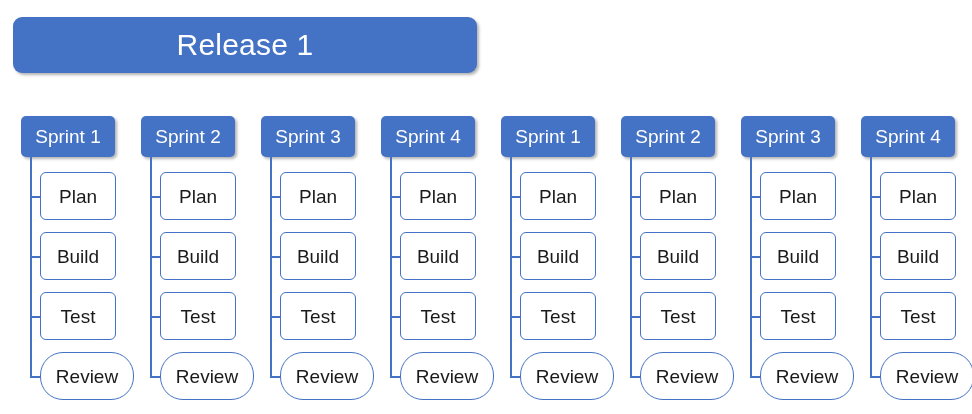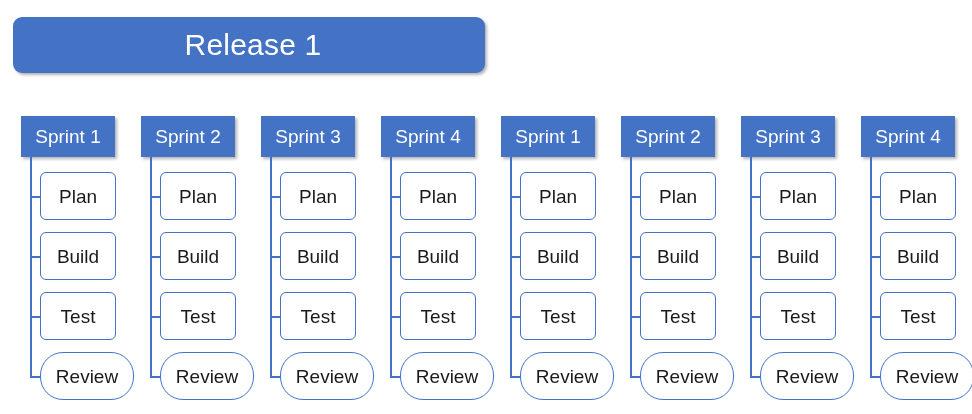--- a/index.html
+++ b/index.html
@@ -44,21 +44,21 @@
     width: 120px;
     height: 292px;
   }
   .sprint-header {
     position: absolute;
     left: 0px;
     top: 0px;
     width: 94px;
     height: 41px;
     background: #4472C4;
-    border-radius: 0;
+    border-radius: 5px;
     box-shadow: 2px 2px 3px rgba(0,0,0,0.30);
     display: flex;
     align-items: center;
     justify-content: center;
     color: #ffffff;
     font-size: 19px;
     font-weight: 400;
     line-height: 1;
     user-select: none;
   }
@@ -101,21 +101,21 @@
   }
   .task-box.wide {
     width: 94px;
     border-radius: 23px;
   }
 </style>
 </head>
 <body>
 
 <div id="canvas">
-    <div class="release-banner" style="left: 13px; top: 17px; width: 464px; height: 56px; padding-left: 8px;">Release 1</div>
+    <div class="release-banner" style="left: 13px; top: 17px; width: 464px; height: 56px;">Release 1</div>
     <div class="sprint-col" style="left: 21px;">
       <div class="sprint-header" style="width: 94px; height: 41px;">Sprint 1</div>
       <div class="trunk" style="height: 219px;"></div>
       <div class="stub" style="top: 80px;"></div>
       <div class="task-box" style="top: 56px; height: 48px;">Plan</div>
       <div class="stub" style="top: 140px;"></div>
       <div class="task-box" style="top: 116px; height: 48px;">Build</div>
       <div class="stub" style="top: 200px;"></div>
       <div class="task-box" style="top: 176px; height: 48px;">Test</div>
       <div class="stub" style="top: 260px;"></div>

